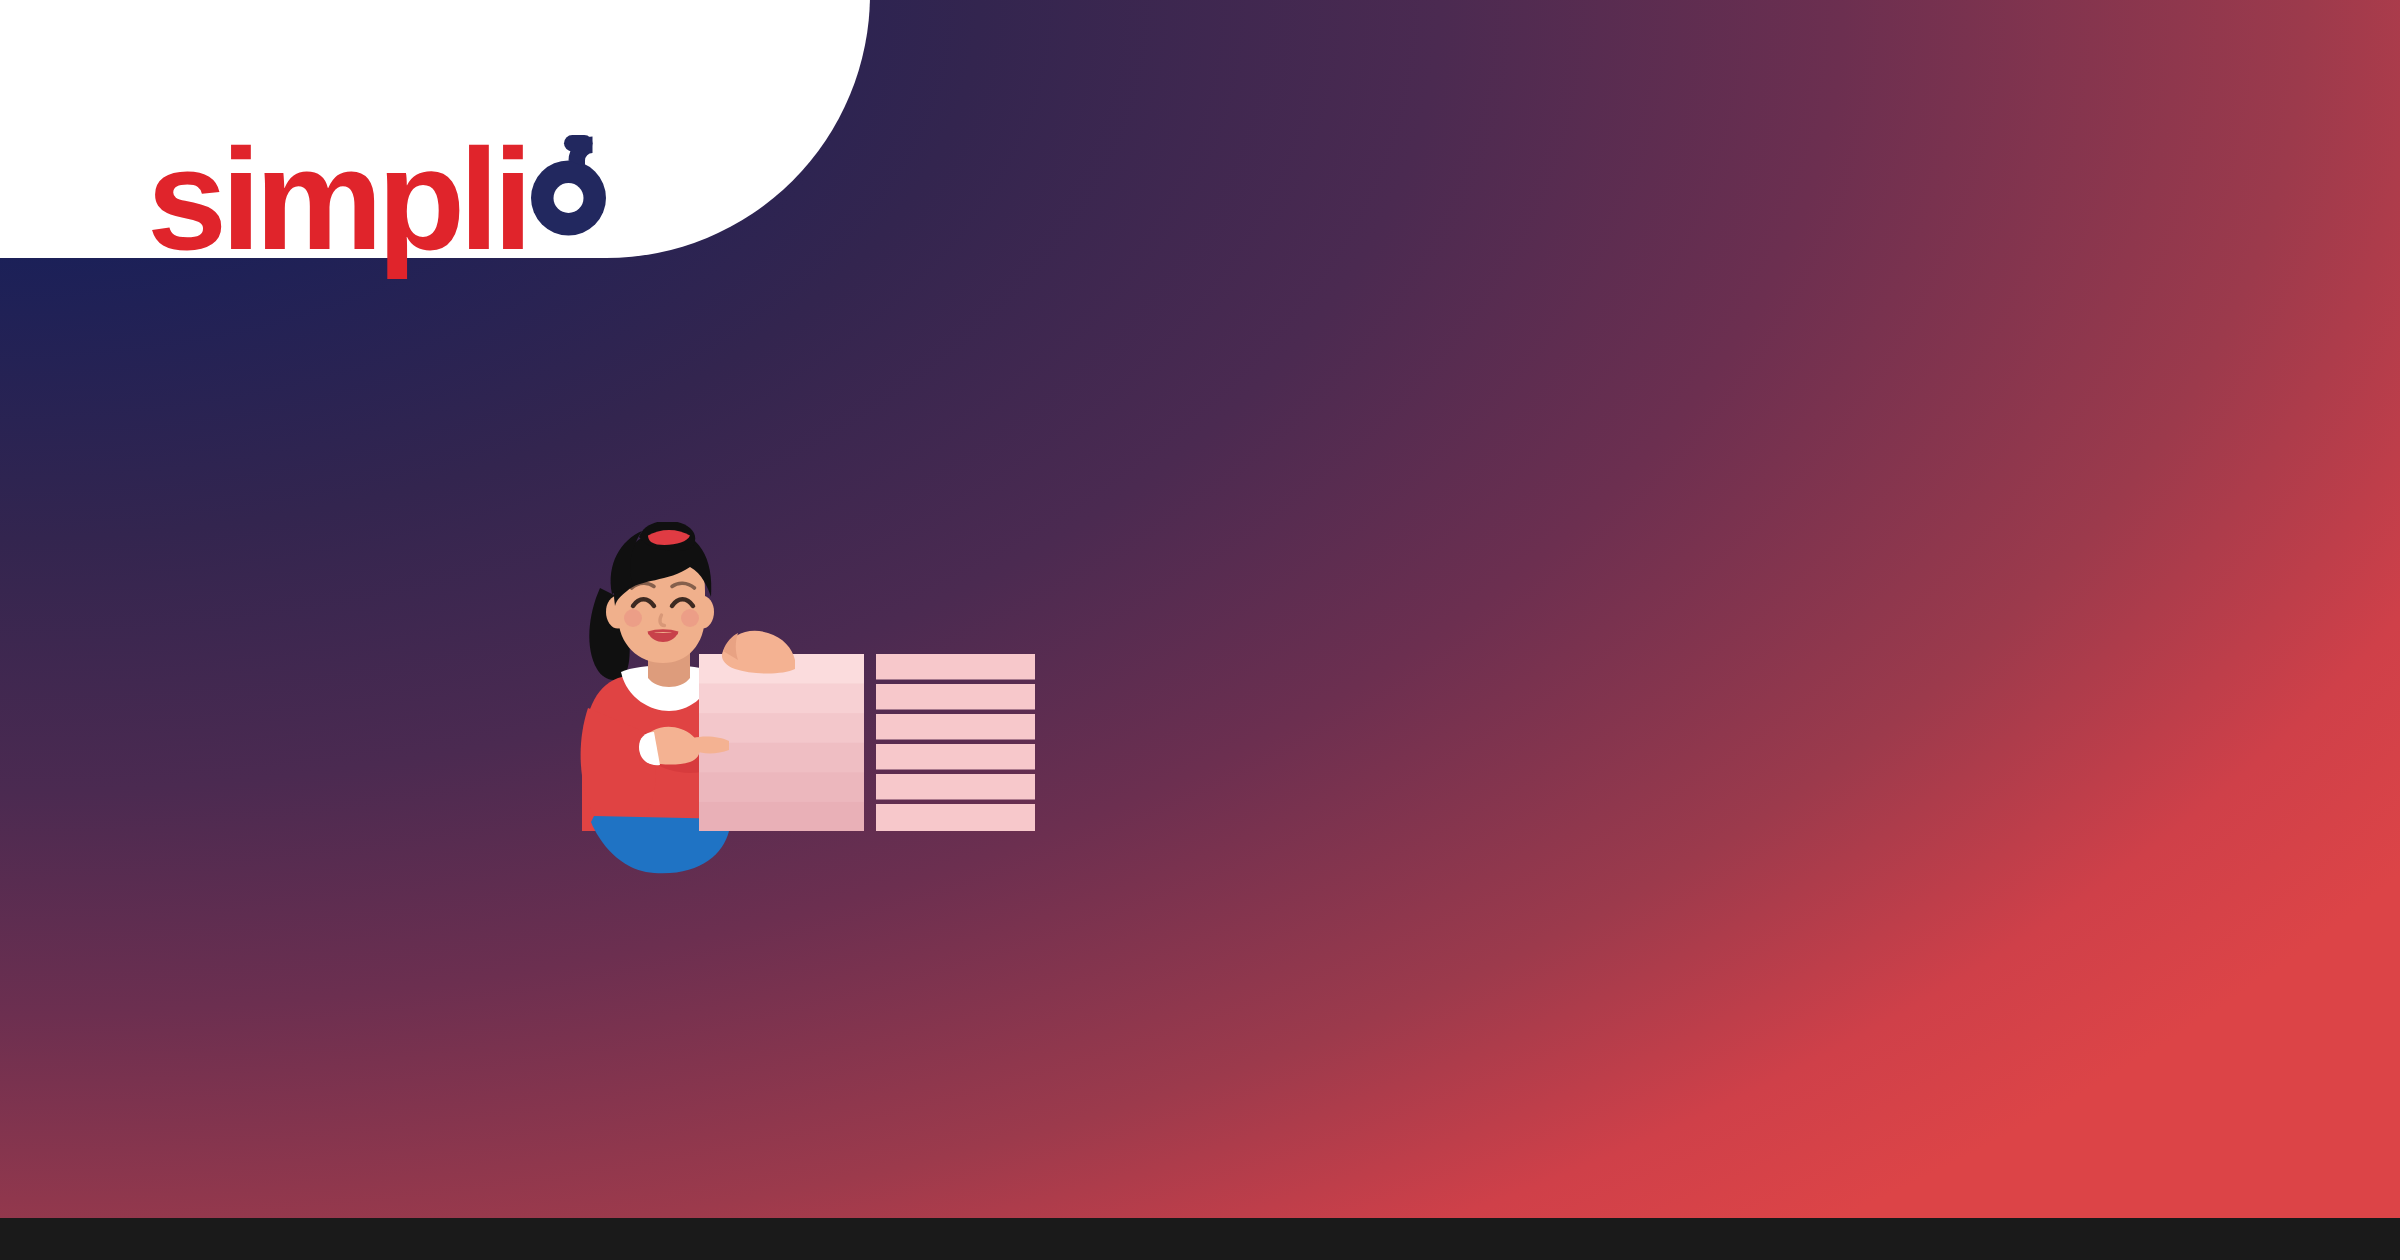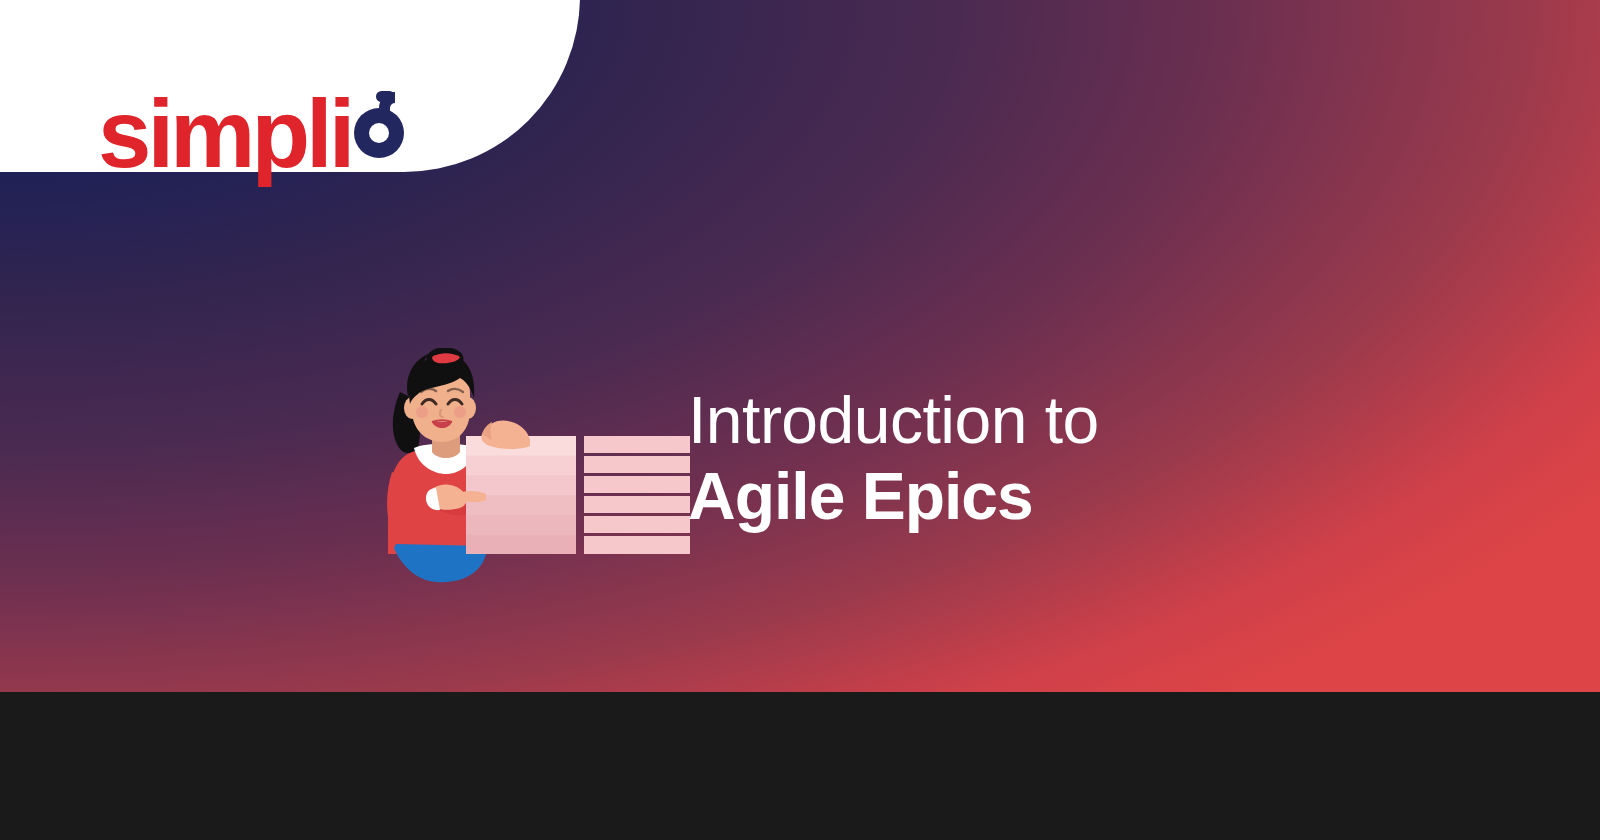--- a/index.html
+++ b/index.html
@@ -4,21 +4,21 @@
 <title>Introduction to Agile Epics</title>
 <style>
   html, body {
     margin: 0;
     padding: 0;
     background: #1a1a1a;
   }
   #banner {
     position: relative;
     width: 1600px;
-    height: 692px;
+    height: 812px;
     overflow: hidden;
     font-family: "Liberation Sans", sans-serif;
     
     background:
       radial-gradient(120% 130% at 0% 0%,
         #0f1f51 0%,
         #1b2058 16%,
         #33254f 34%,
         #4b2a51 50%,
         #6c2f50 64%,
@@ -212,18 +212,14 @@
 
       <g>
         <path d="M58 146 C62 138 74 134 84 138 C90 140 94 144 96 148 C98 152 96 158 90 160 C80 163 66 162 60 158 C56 155 55 150 58 146 Z" fill="#f4b292"></path>
         <path d="M92 144 C100 142 110 143 116 146 L116 152 C108 155 98 155 92 152 Z" fill="#f4b292"></path>
 
         <path d="M56 150 C56 144 60 140 66 140 L70 162 C62 163 56 158 56 150 Z" fill="#ffffff"></path>
       </g>
     </svg>
   </div>
 
-  <div id="headline">
-    <div id="headline-line1">Introduction to</div>
-    <div id="headline-line2">Agile Epics</div>
-  </div>
 
 </div>
 
 </body></html>

